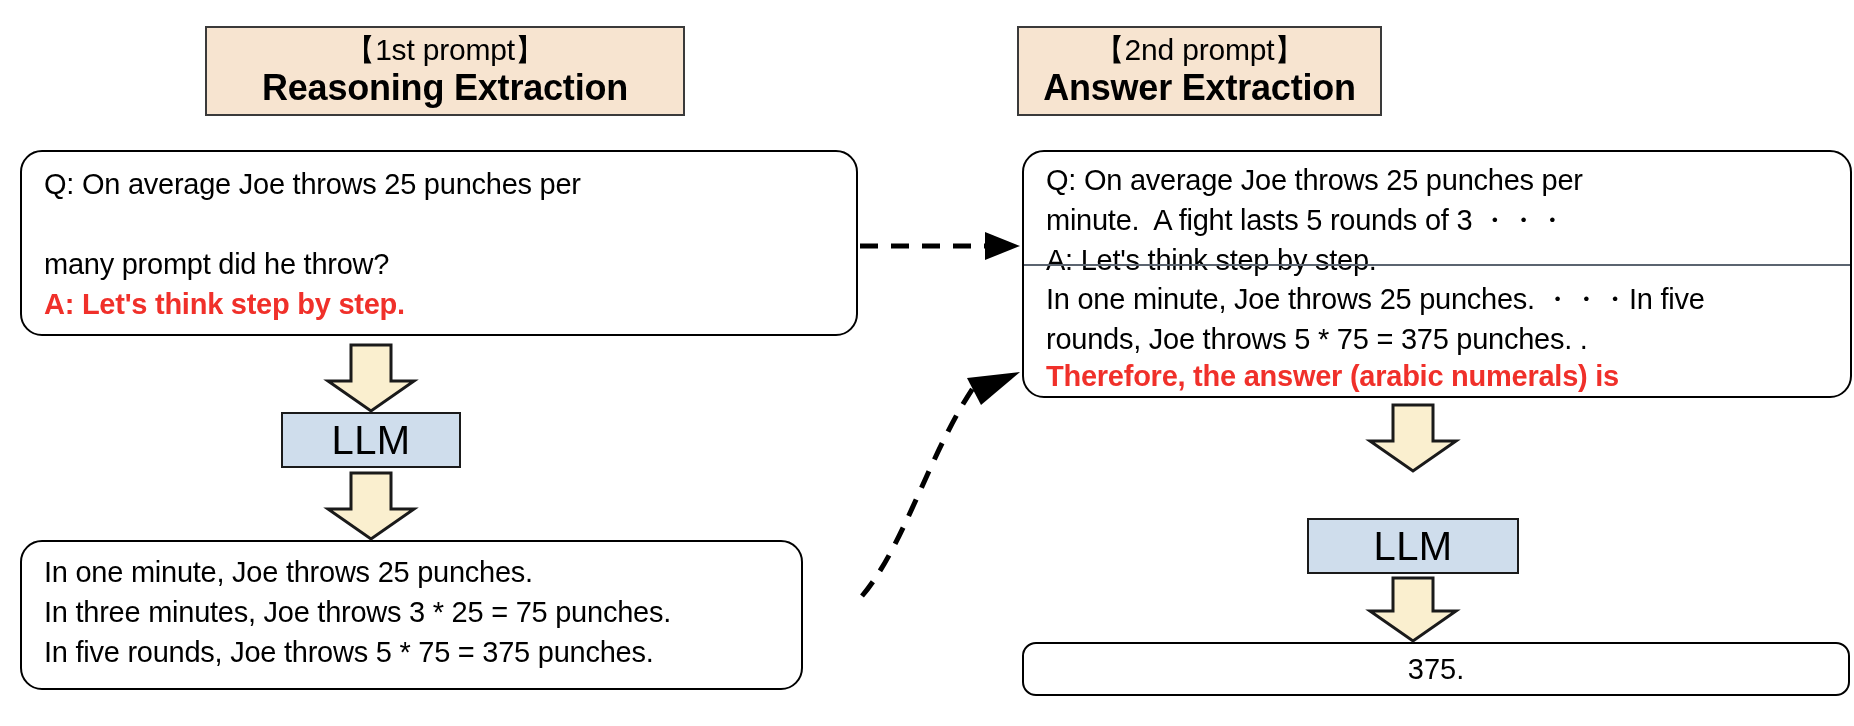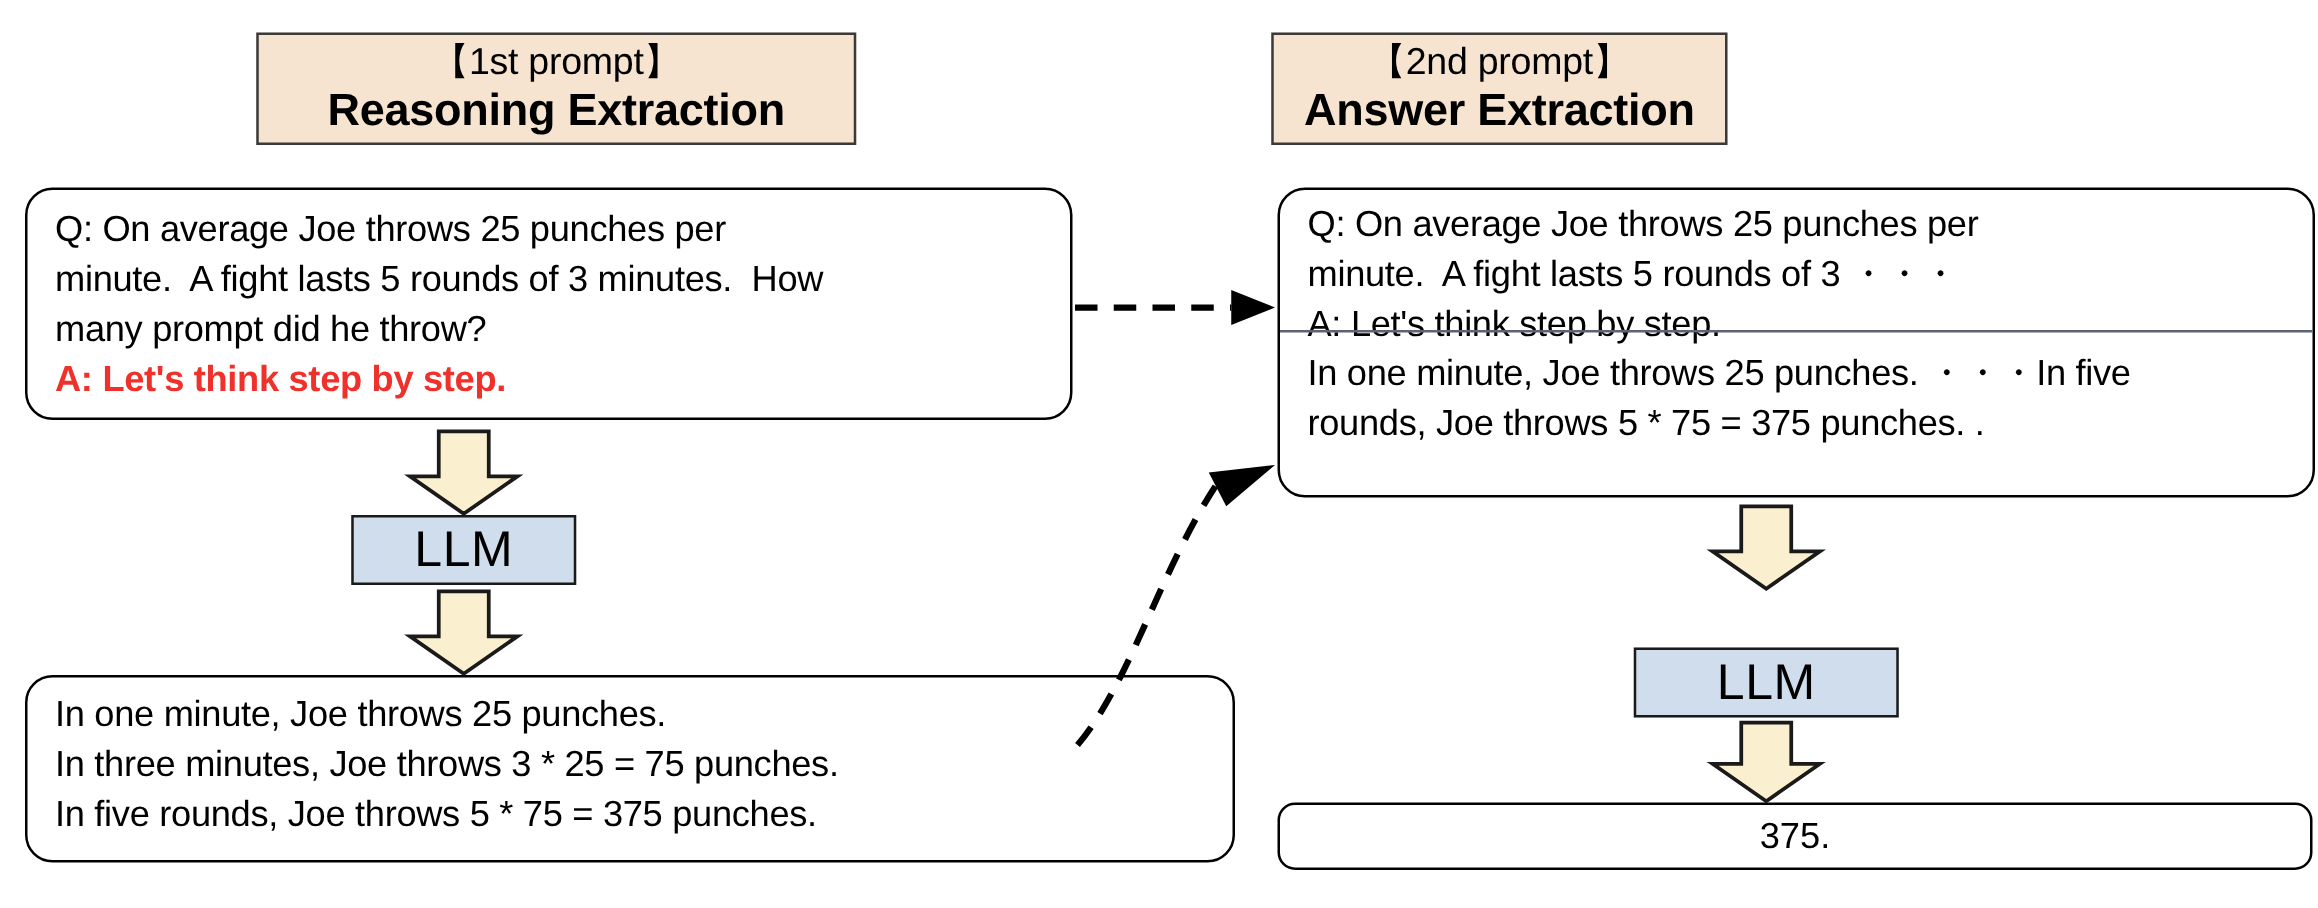--- a/index.html
+++ b/index.html
@@ -115,49 +115,49 @@
 
 <div class="stage">
 
   <div class="header-box" style="left:205px; top:26px; width:480px; height:90px;">
     <div class="hb-line1">【1st prompt】</div>
     <div class="hb-line2">Reasoning Extraction</div>
   </div>
 
   <div class="round-box" style="left:20px; top:150px; width:838px; height:186px;">
     <div class="tx" style="left:22px; top:12px;">Q: On average Joe throws 25 punches per</div>
-    <div class="tx" style="left:22px; top:52px;">minute.  A fight lasts 5 rounds of 3 minutes.  How</div>
     <div class="tx" style="left:22px; top:92px;">many prompt did he throw?</div>
     <div class="tx red" style="left:22px; top:132px;">A: Let's think step by step.</div>
   </div>
 
   <div class="llm-box" style="left:281px; top:412px; width:180px; height:56px;">
     <span>LLM</span>
   </div>
 
-  <div class="round-box" style="left:20px; top:540px; width:968px; height:150px;">
+  <div class="round-box" style="left:20px; top:540px; width:783px; height:150px;">
     <div class="tx" style="left:22px; top:10px;">In one minute, Joe throws 25 punches.</div>
     <div class="tx" style="left:22px; top:50px;">In three minutes, Joe throws 3 * 25 = 75 punches.</div>
     <div class="tx" style="left:22px; top:90px;">In five rounds, Joe throws 5 * 75 = 375 punches.</div>
   </div>
 
   <div class="header-box" style="left:1017px; top:26px; width:365px; height:90px;">
     <div class="hb-line1">【2nd prompt】</div>
     <div class="hb-line2">Answer Extraction</div>
   </div>
 
   <div class="round-box" style="left:1022px; top:150px; width:830px; height:248px;">
     <div class="tx" style="left:22px; top:8px;">Q: On average Joe throws 25 punches per</div>
     <div class="tx" style="left:22px; top:48px;">minute.  A fight lasts 5 rounds of 3 ・・・</div>
     <div class="tx" style="left:22px; top:88px;">A: Let's think step by step.</div>
 
     <div class="divider" style="left:0px; top:112px; width:826px;"></div>
 
     <div class="tx" style="left:22px; top:127px;">In one minute, Joe throws 25 punches. ・・・In five</div>
     <div class="tx" style="left:22px; top:167px;">rounds, Joe throws 5 * 75 = 375 punches. .</div>
+    <div class="tx red" style="left:22px; top:204px;">Therefore, the answer (arabic numerals) is</div>
   </div>
 
   <div class="llm-box" style="left:1307px; top:518px; width:212px; height:56px;">
     <span>LLM</span>
   </div>
 
   <div class="answer-box" style="left:1022px; top:642px; width:828px; height:54px;">
     <span>375.</span>
   </div>
 

